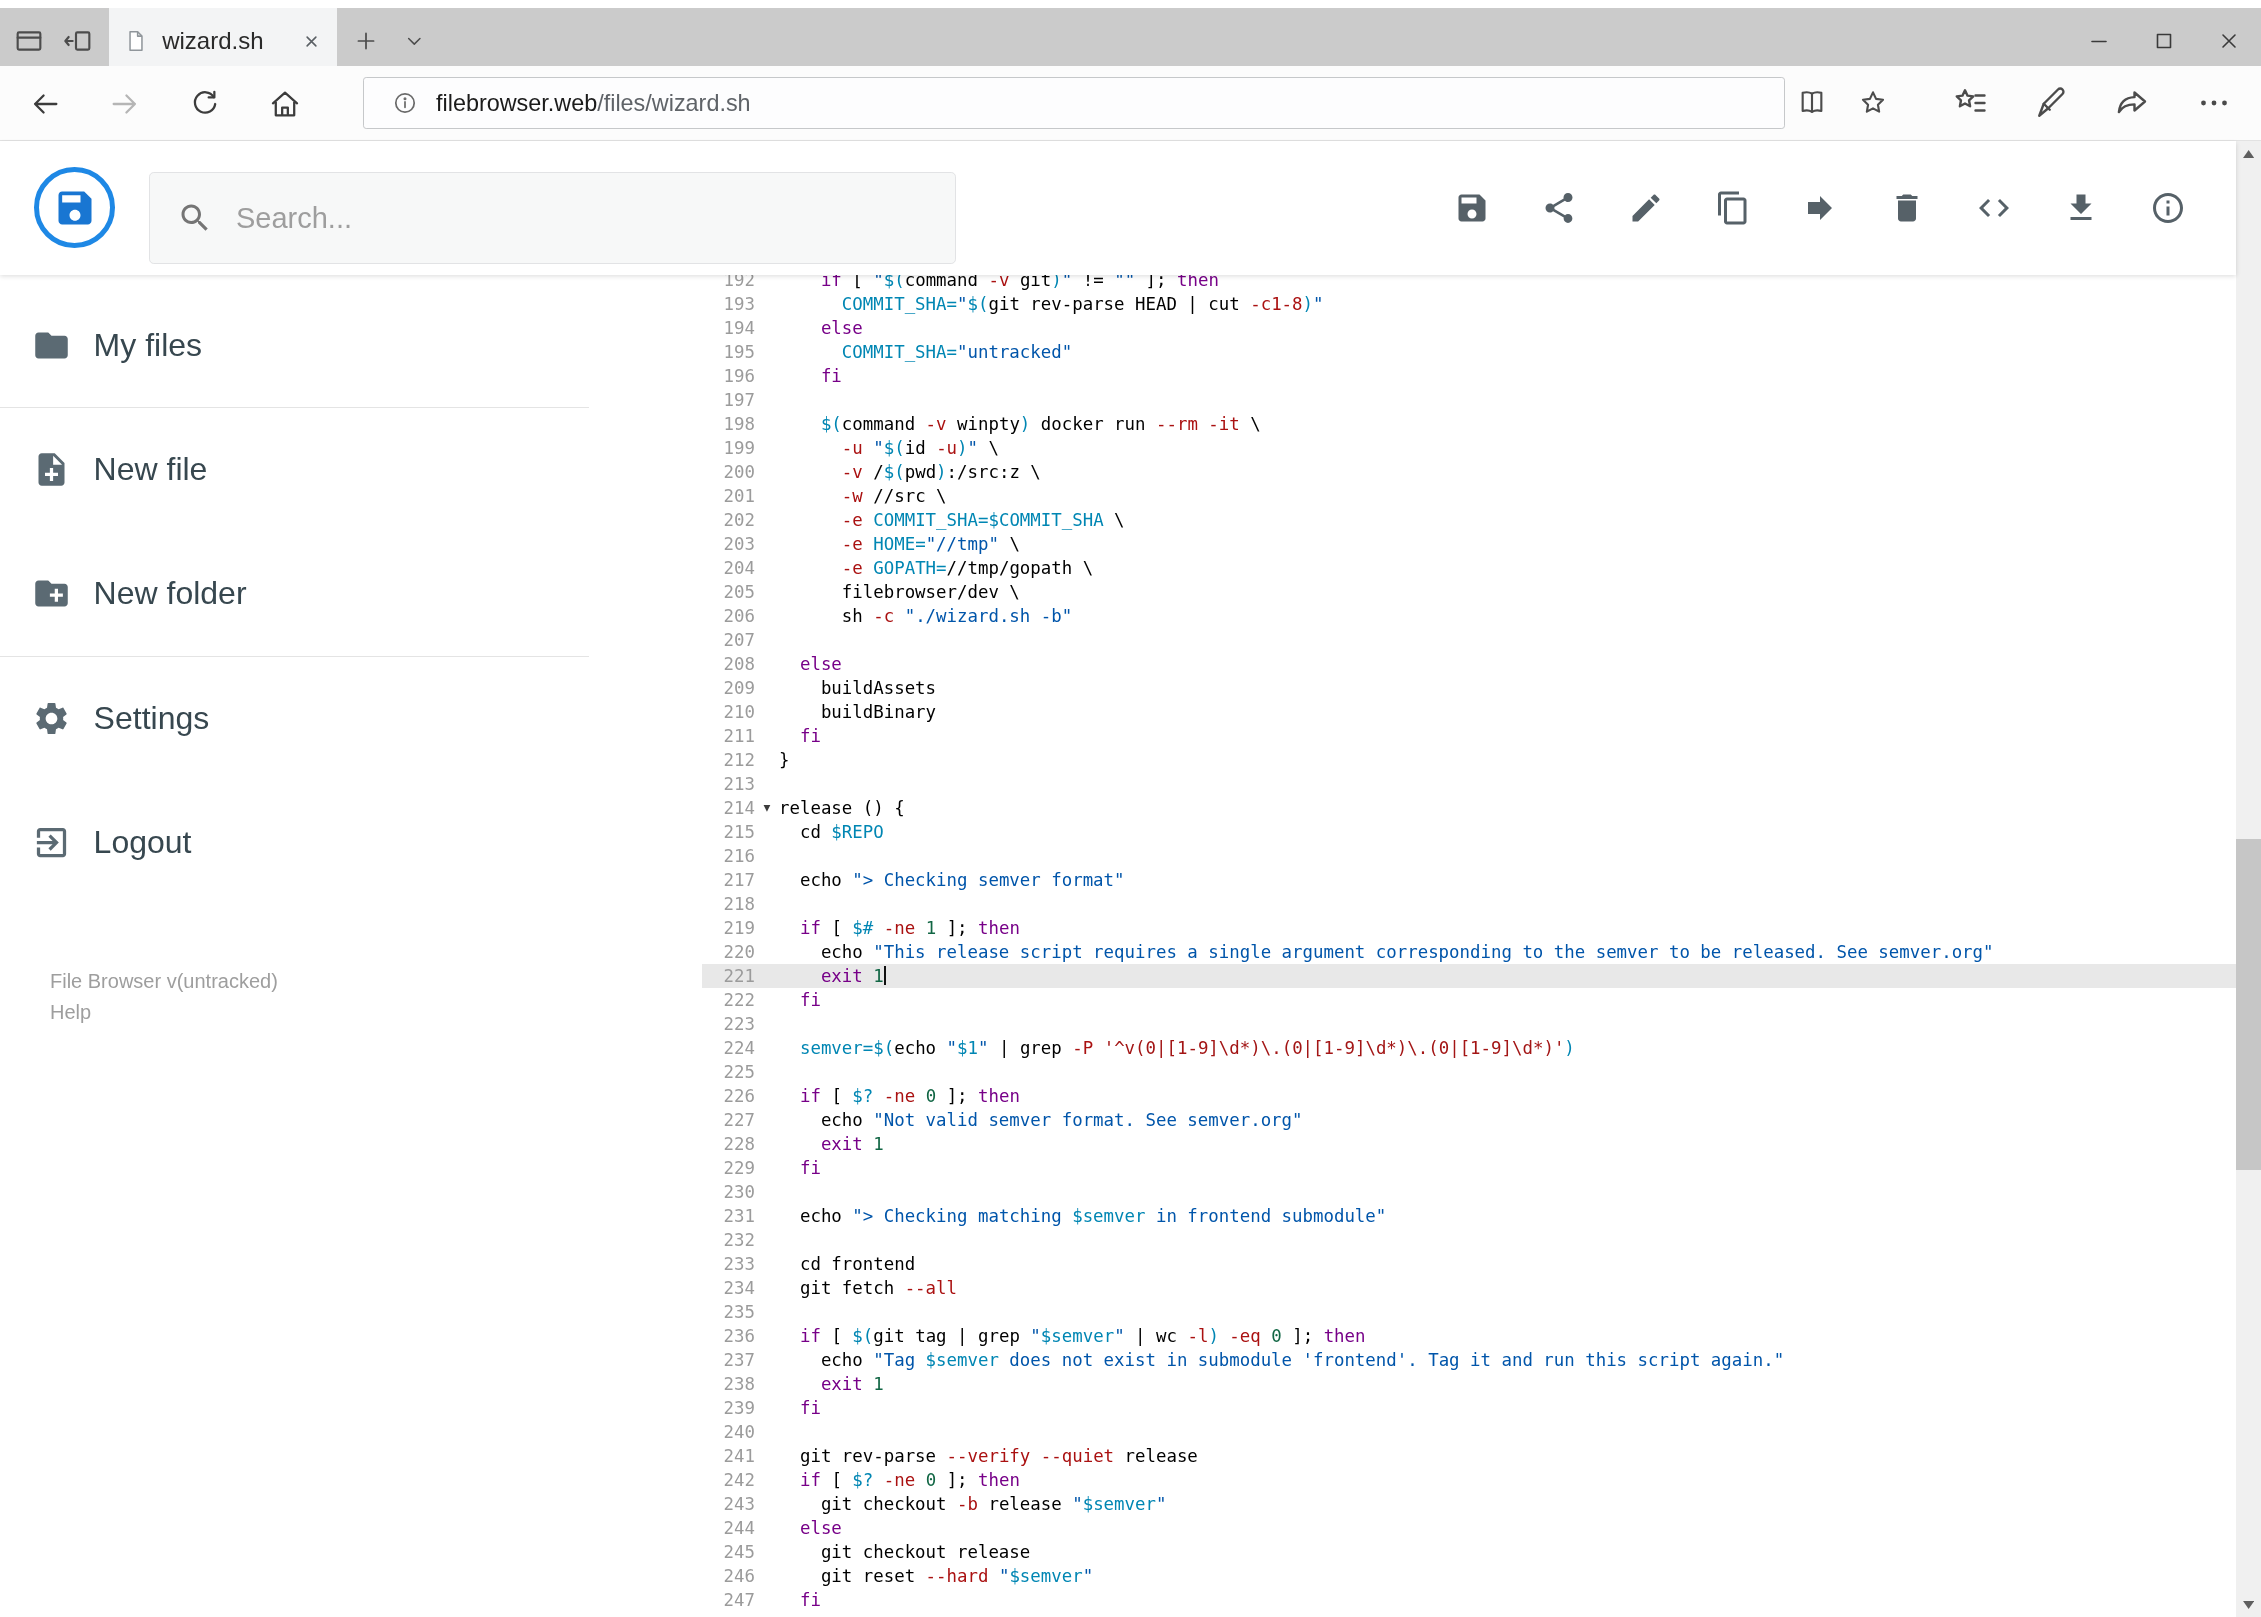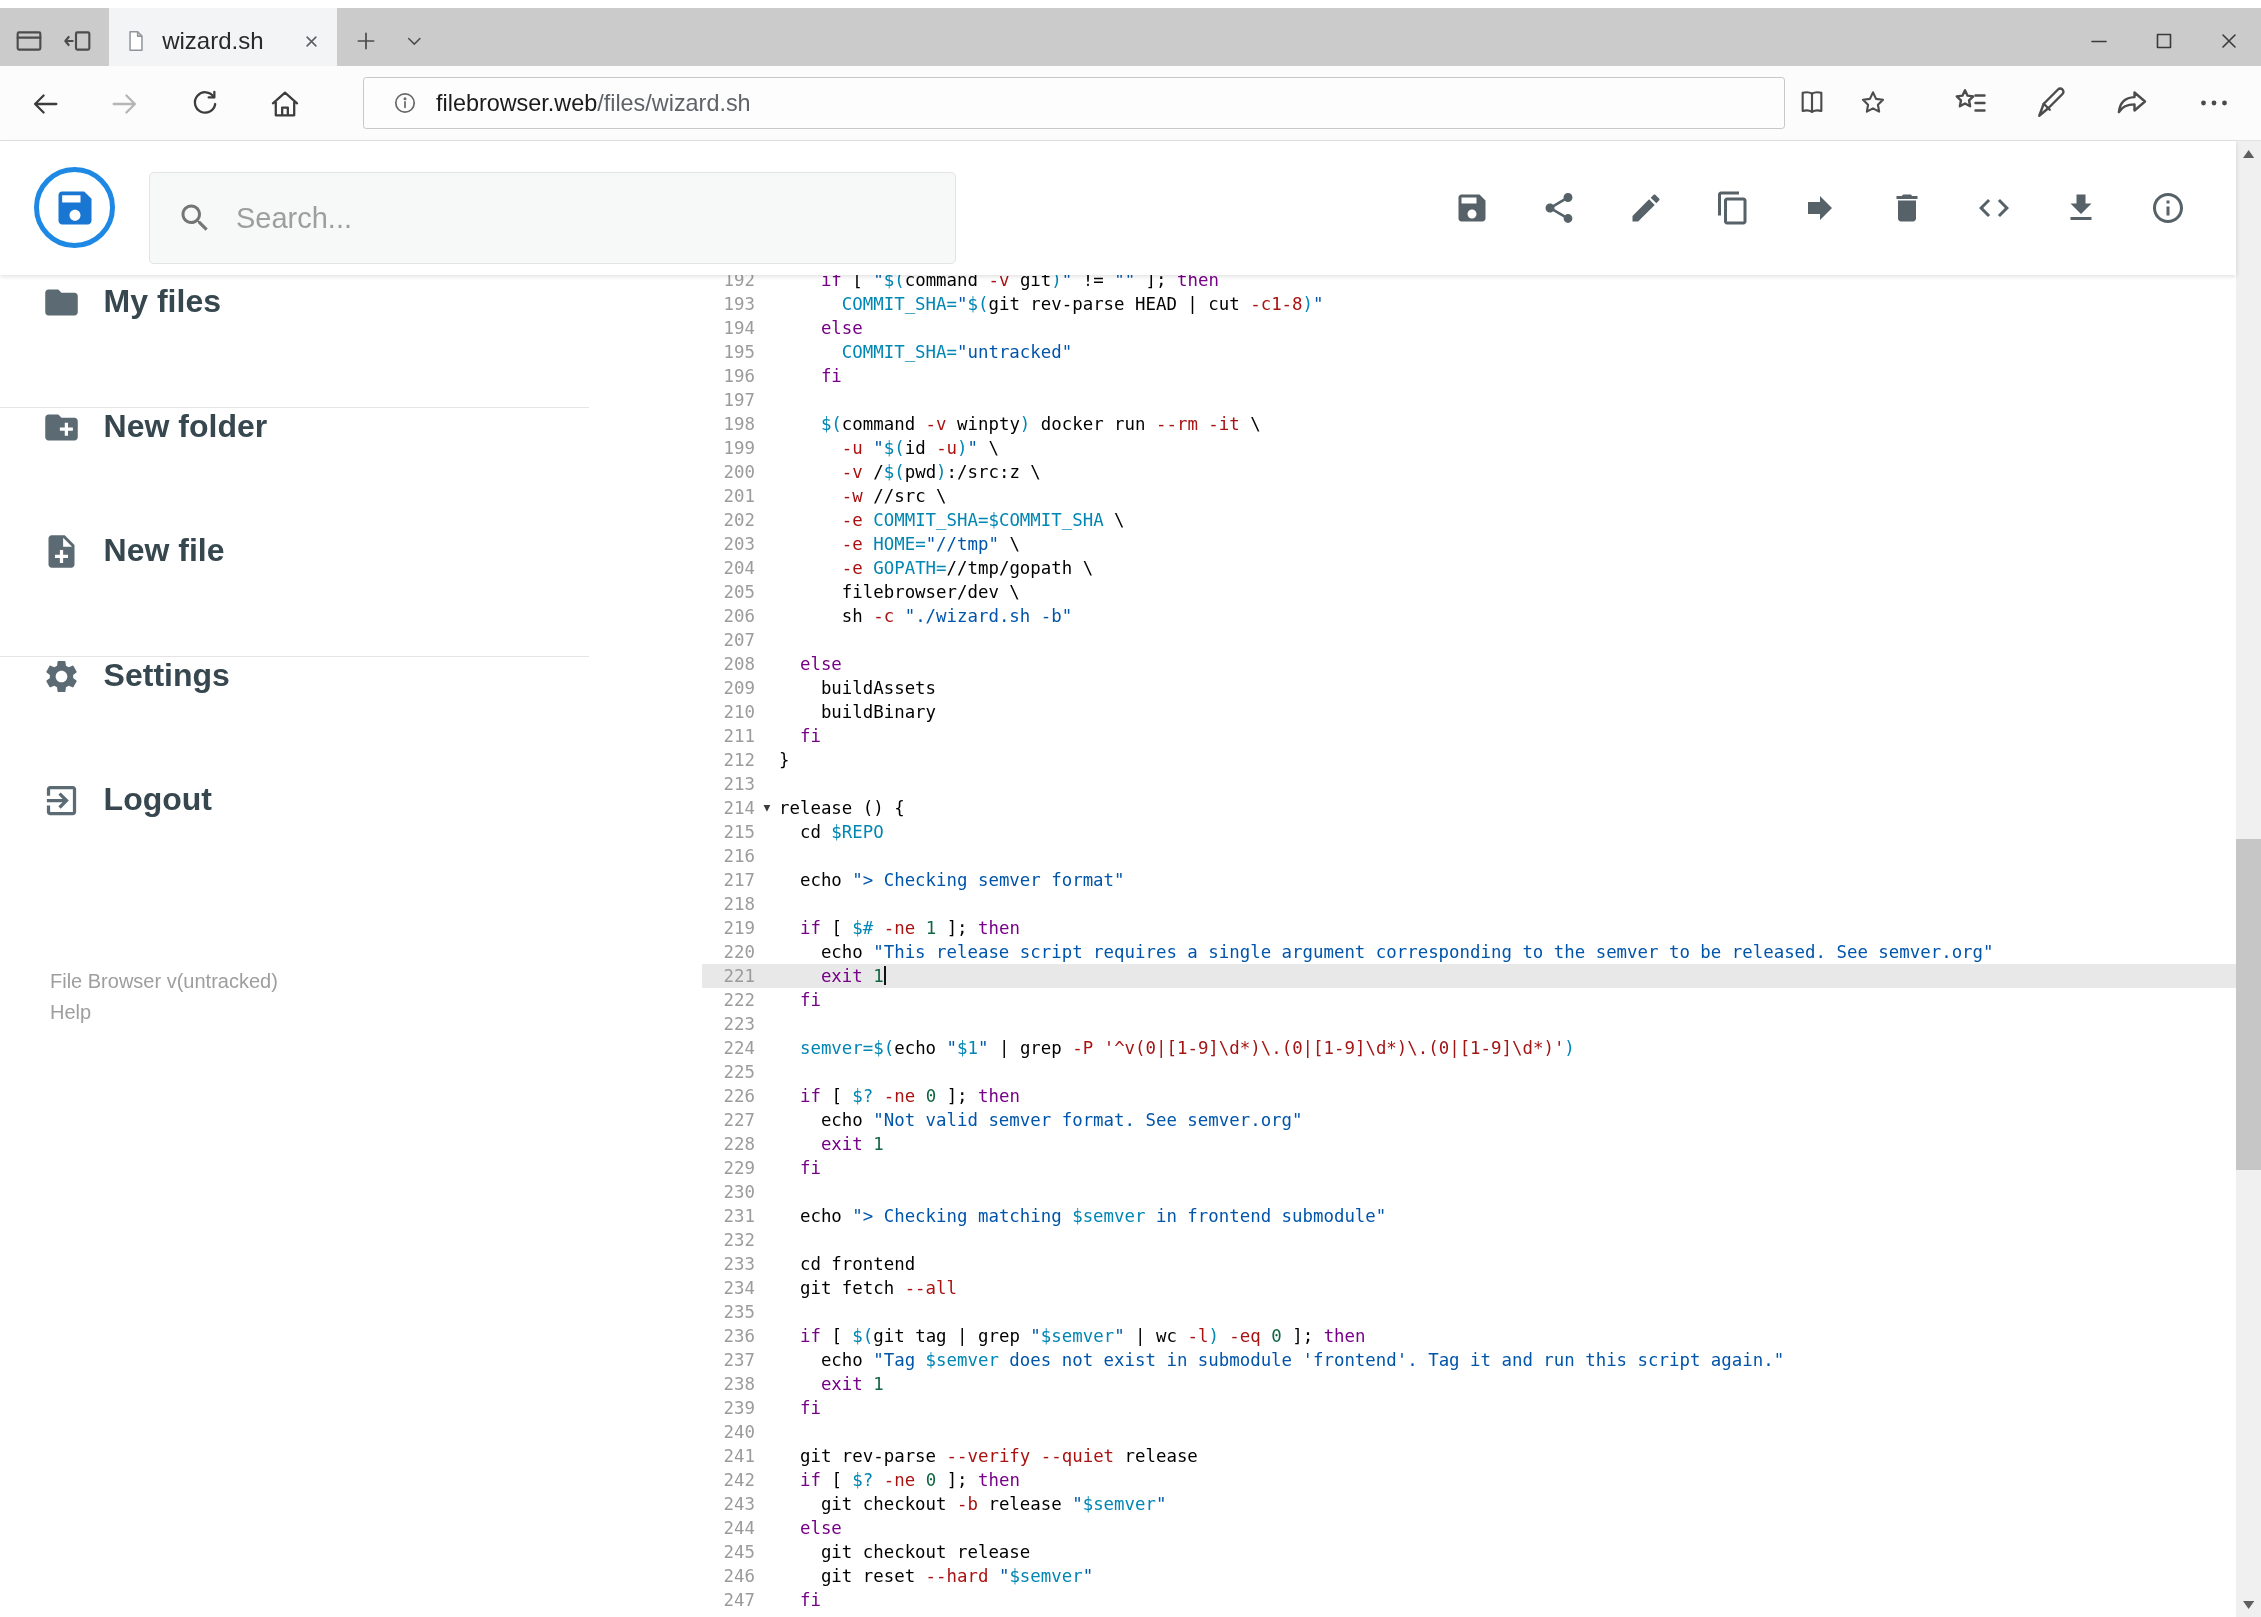--- a/index.html
+++ b/index.html
@@ -37,21 +37,21 @@
   .searchbox input::placeholder{color:#9e9e9e;}
   .toolbar{position:absolute;right:50px;top:0;height:100%;display:flex;align-items:center;gap:51px;}
   .tool-btn{width:36px;height:36px;cursor:pointer;}
   .mi{fill:#566168;}
   .mi-side{fill:#5b6a73;}
 
   .app-body{display:flex;width:100%;height:1342px;}
 
   
   .sidebar{width:589px;flex:none;padding-top:8px;background:#fff;}
-  .side-item{height:124px;display:flex;pad;padding-left:42px;gap:22.6px;cursor:pointer;font-weight:bold;}
+  .side-item{height:124px;display:flex;align-items:center;pad;padding-left:32px;gap:22.6px;cursor:pointer;}
   .side-ic{width:39px;height:39px;flex:none;}
   .side-label{font-size:32px;color:#37474f;}
   .side-divider{height:0.8px;background:#e4e4e4;}
   .side-footer{padding-left:50px;margin-top:61px;font-size:20px;color:#9e9e9e;line-height:1.55;}
   .side-footer .help{cursor:pointer;}
 
   
   .editor{flex:1;position:relative;overflow:hidden;background:#fff;font-family:"DejaVu Sans Mono","Liberation Mono",monospace;font-size:17.4px;}
   .code-lines{margin-top:-7.3px;}
   .cm-line{display:flex;height:24px;line-height:24px;}
@@ -271,29 +271,29 @@
         <div>
             <div class="side-item">
               <svg class="side-ic mi-side" viewBox="0 0 24 24">
                 <path d="M10 4H4c-1.1 0-2 .9-2 2v12c0 1.1.9 2 2 2h16c1.1 0 2-.9 2-2V8c0-1.1-.9-2-2-2h-8l-2-2z"></path>
               </svg>
               <span class="side-label">My files</span>
             </div>
             <div class="side-divider"></div>
             <div class="side-item">
               <svg class="side-ic mi-side" viewBox="0 0 24 24">
+                <path d="M14 2H6c-1.1 0-2 .9-2 2v16c0 1.1.9 2 2 2h12c1.1 0 2-.9 2-2V8l-6-6zm2 14h-3v3h-2v-3H8v-2h3v-3h2v3h3v2zm-3-7V3.5L18.5 9H13z"></path>
+              </svg>
+              <span class="side-label">New file</span>
+            </div>
+            <div class="side-item">
+              <svg class="side-ic mi-side" viewBox="0 0 24 24">
                 <path d="M20 6h-8l-2-2H4c-1.1 0-2 .9-2 2v12c0 1.1.9 2 2 2h16c1.1 0 2-.9 2-2V8c0-1.1-.9-2-2-2zm-1 8h-3v3h-2v-3h-3v-2h3V9h2v3h3v2z"></path>
               </svg>
               <span class="side-label">New folder</span>
-            </div>
-            <div class="side-item">
-              <svg class="side-ic mi-side" viewBox="0 0 24 24">
-                <path d="M14 2H6c-1.1 0-2 .9-2 2v16c0 1.1.9 2 2 2h12c1.1 0 2-.9 2-2V8l-6-6zm2 14h-3v3h-2v-3H8v-2h3v-3h2v3h3v2zm-3-7V3.5L18.5 9H13z"></path>
-              </svg>
-              <span class="side-label">New file</span>
             </div>
             <div class="side-divider"></div>
             <div class="side-item">
               <svg class="side-ic mi-side" viewBox="0 0 24 24">
                 <path d="M19.14 12.94c.04-.3.06-.61.06-.94s-.02-.64-.07-.94l2.03-1.58c.18-.14.23-.41.12-.61l-1.92-3.32c-.12-.22-.37-.29-.59-.22l-2.39.96c-.5-.38-1.03-.7-1.62-.94l-.36-2.54c-.04-.24-.24-.41-.48-.41h-3.84c-.24 0-.43.17-.47.41l-.36 2.54c-.59.24-1.13.57-1.62.94l-2.39-.96c-.22-.08-.47 0-.59.22L2.74 8.87c-.12.21-.08.47.12.61l2.03 1.58c-.05.3-.09.63-.09.94s.02.64.07.94l-2.03 1.58c-.18.14-.23.41-.12.61l1.92 3.32c.12.22.37.29.59.22l2.39-.96c.5.38 1.03.7 1.62.94l.36 2.54c.05.24.24.41.48.41h3.84c.24 0 .44-.17.47-.41l.36-2.54c.59-.24 1.13-.56 1.62-.94l2.39.96c.22.08.47 0 .59-.22l1.92-3.32c.12-.22.07-.47-.12-.61l-2.01-1.58zM12 15.6c-1.98 0-3.6-1.62-3.6-3.6s1.62-3.6 3.6-3.6 3.6 1.62 3.6 3.6-1.62 3.6-3.6 3.6z"></path>
               </svg>
               <span class="side-label">Settings</span>
             </div>
             <div class="side-item">
               <svg class="side-ic mi-side" viewBox="0 0 24 24">

